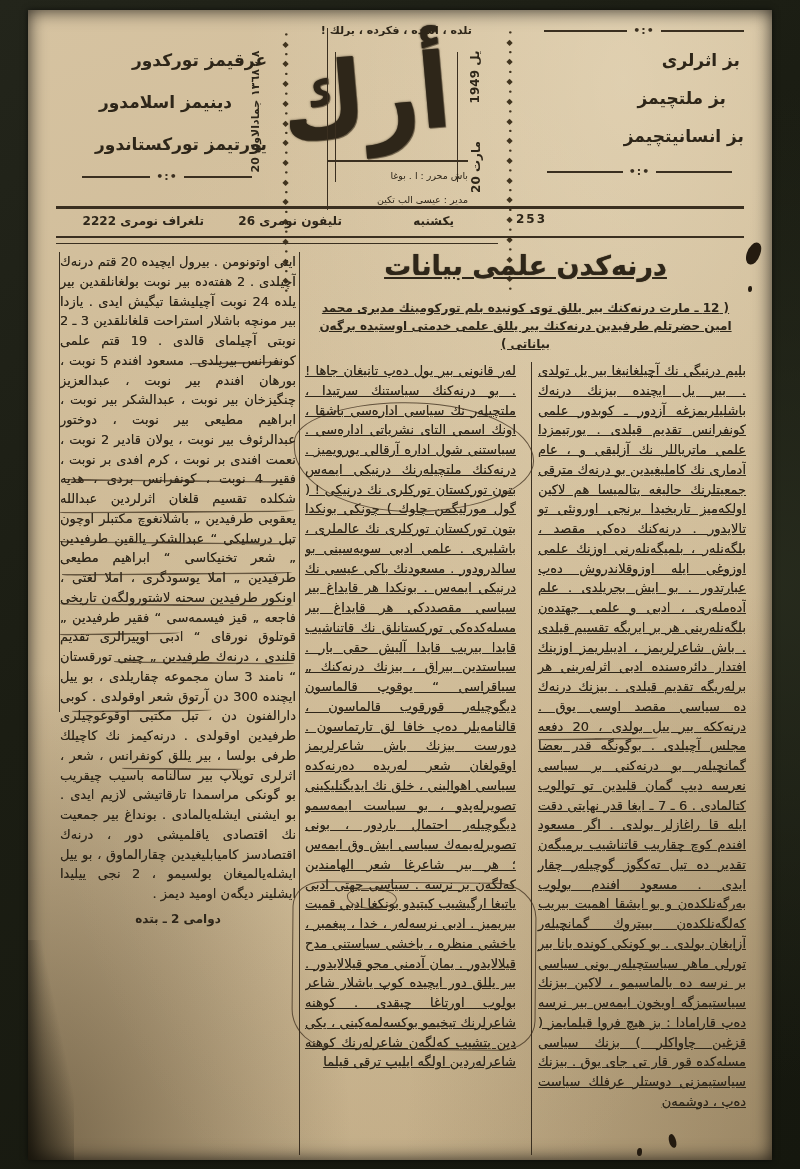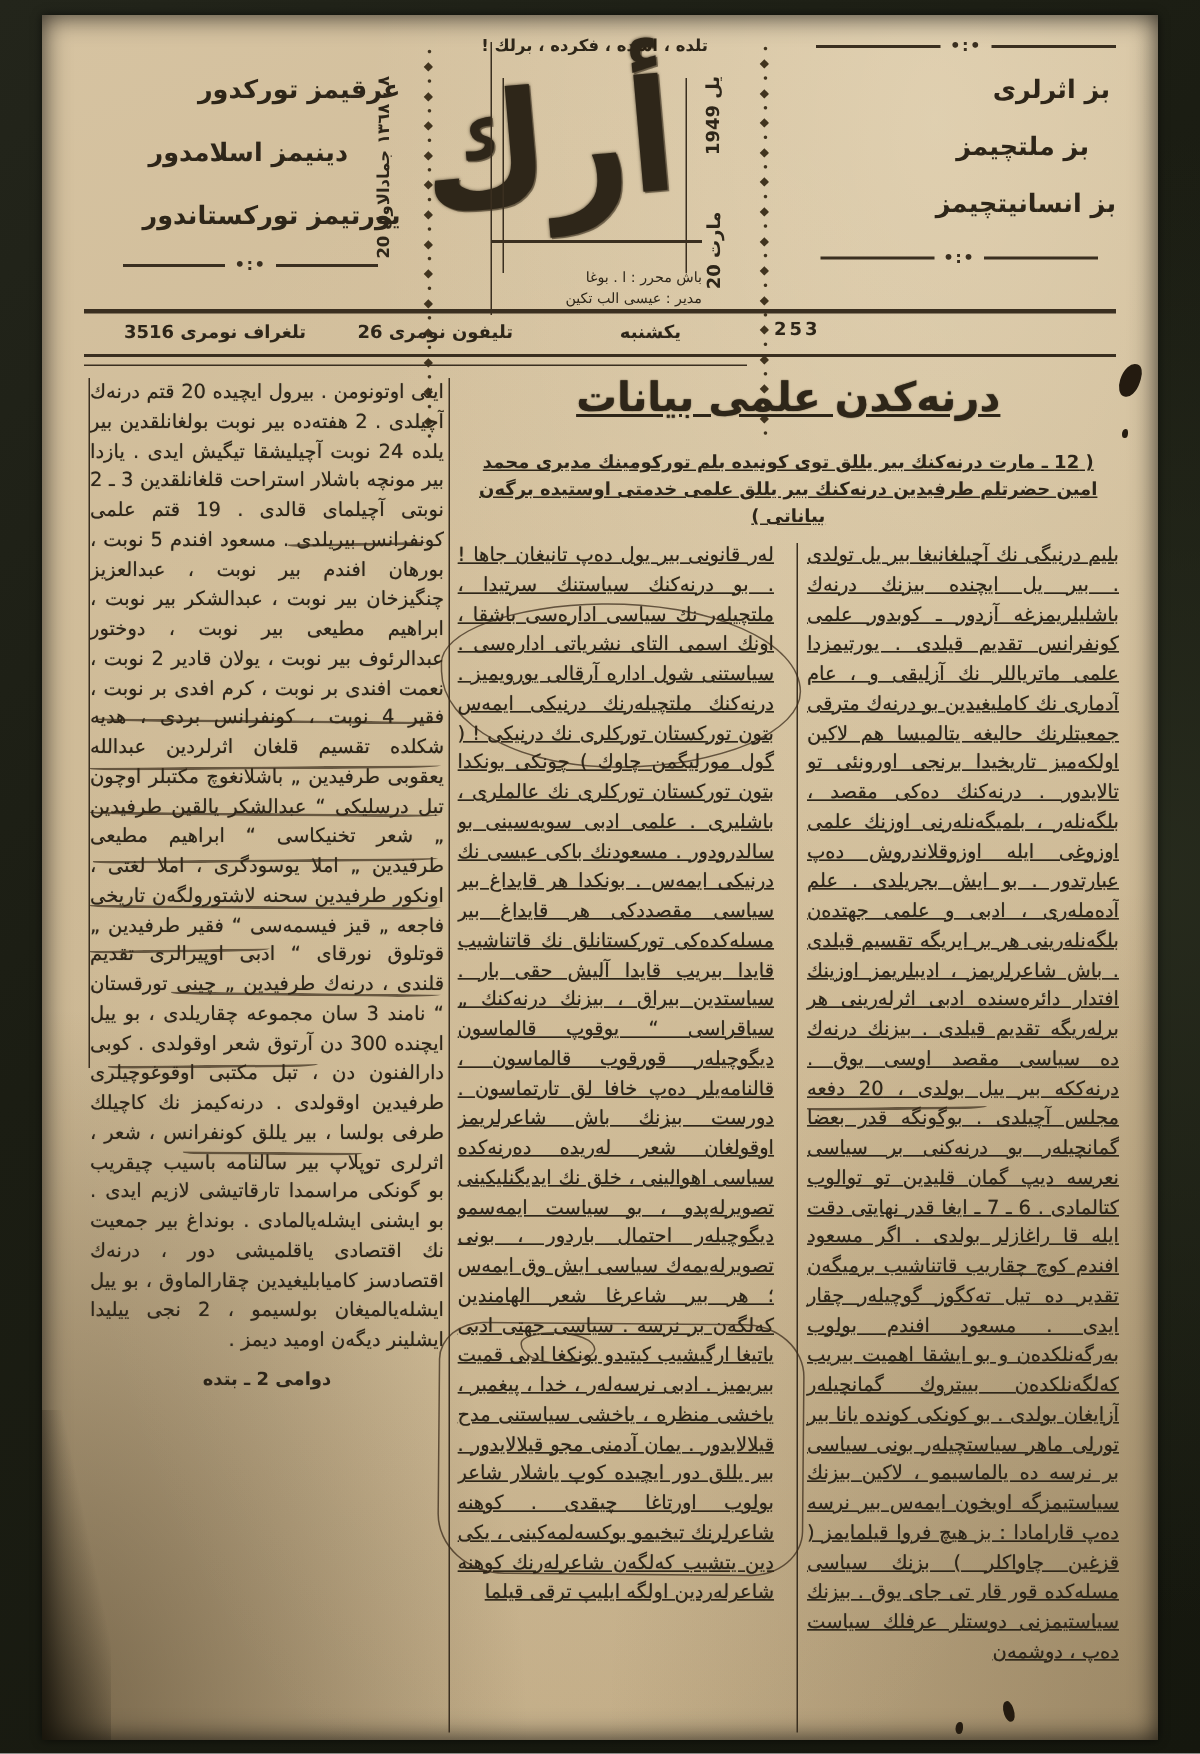--- a/index.html
+++ b/index.html
@@ -73,21 +73,21 @@
   <div class="abs vert-date" style="right:270px;top:150px;">مارت 20</div>
 
   <div class="abs" style="right:300px;top:14px;font-size:11px;font-weight:bold;white-space:nowrap;">تلده ، اشده ، فكرده ، برلك !</div>
   <div class="abs rule-v" style="right:314px;top:42px;height:130px;"></div>
   <div class="abs" style="right:322px;top:40px;width:110px;text-align:center;">
     <div id="logo">أرك</div>
   </div>
   <div class="abs rule-v" style="right:436px;top:42px;height:130px;"></div>
   <div class="abs rule-h" style="right:304px;top:150px;width:140px;height:1.5px;"></div>
   <div class="abs small-line" style="right:304px;top:156px;margin-top:28px;">مدیر : عیسی الب تكین</div>
-  <div class="abs small-line" style="right:304px;top:170px;margin-left:32px;">باش محرر : ا . بوغا</div>
+  <div class="abs small-line" style="right:304px;top:160px;margin-left:32px;">باش محرر : ا . بوغا</div>
 
   <div class="abs vert-date" style="right:455px;top:95px;font-size:11px;">٨ ، ١٣٦٨ جمادالاول 20</div>
   <div class="abs vert-orn" style="right:482px;top:22px;">•◆•◆•◆•◆•◆•◆•◆•◆•◆•◆•◆•◆•◆•</div>
   <div class="abs rule-v" style="right:444px;top:18px;height:182px;width:1px;"></div>
 
   <div class="abs slogan" style="right:505px;top:40px;">عرقیمز توركدور</div>
   <div class="abs slogan" style="right:540px;top:82px;">دینیمز اسلامدور</div>
   <div class="abs slogan" style="right:505px;top:124px;">یورتیمز توركستاندور</div>
   <div class="abs orn" style="right:520px;top:160px;width:170px;">
     <span class="bar"></span>
@@ -97,21 +97,21 @@
 
   <div class="abs rule-h" style="right:28px;top:196px;width:688px;height:2.5px;"></div>
   <div class="abs info" style="right:225px;top:202px;letter-spacing:2px;">253</div>
   <div class="abs info" style="right:318px;top:204px;">یكشنبه</div>
   <div class="abs info" style="right:430px;top:204px;">
     <span>تلیفون نومری</span>
     <span style="letter-spacing:1px;">26</span>
   </div>
   <div class="abs info" style="right:568px;top:204px;">
     <span>تلغراف نومری</span>
-    <span style="letter-spacing:1px;">3516</span>
+    <span style="letter-spacing:1px;">2222</span>
   </div>
   <div class="abs rule-h" style="right:28px;top:226px;width:688px;height:1.5px;"></div>
   <div class="abs rule-h" style="right:274px;top:233px;width:442px;height:1px;"></div>
 
   <div class="abs rule-v" style="right:712px;top:242px;height:460px;width:1px;"></div>
   <div class="abs rule-v" style="right:472px;top:242px;height:903px;width:1px;"></div>
   <div class="abs rule-v" style="right:240px;top:352px;height:793px;width:1px;"></div>
 
   <div class="abs" style="right:26px;top:240px;width:441px;height:905px;overflow:hidden;text-decoration:underline;">
     <div id="headline">درنه‌كدن علمی بیانات</div>

